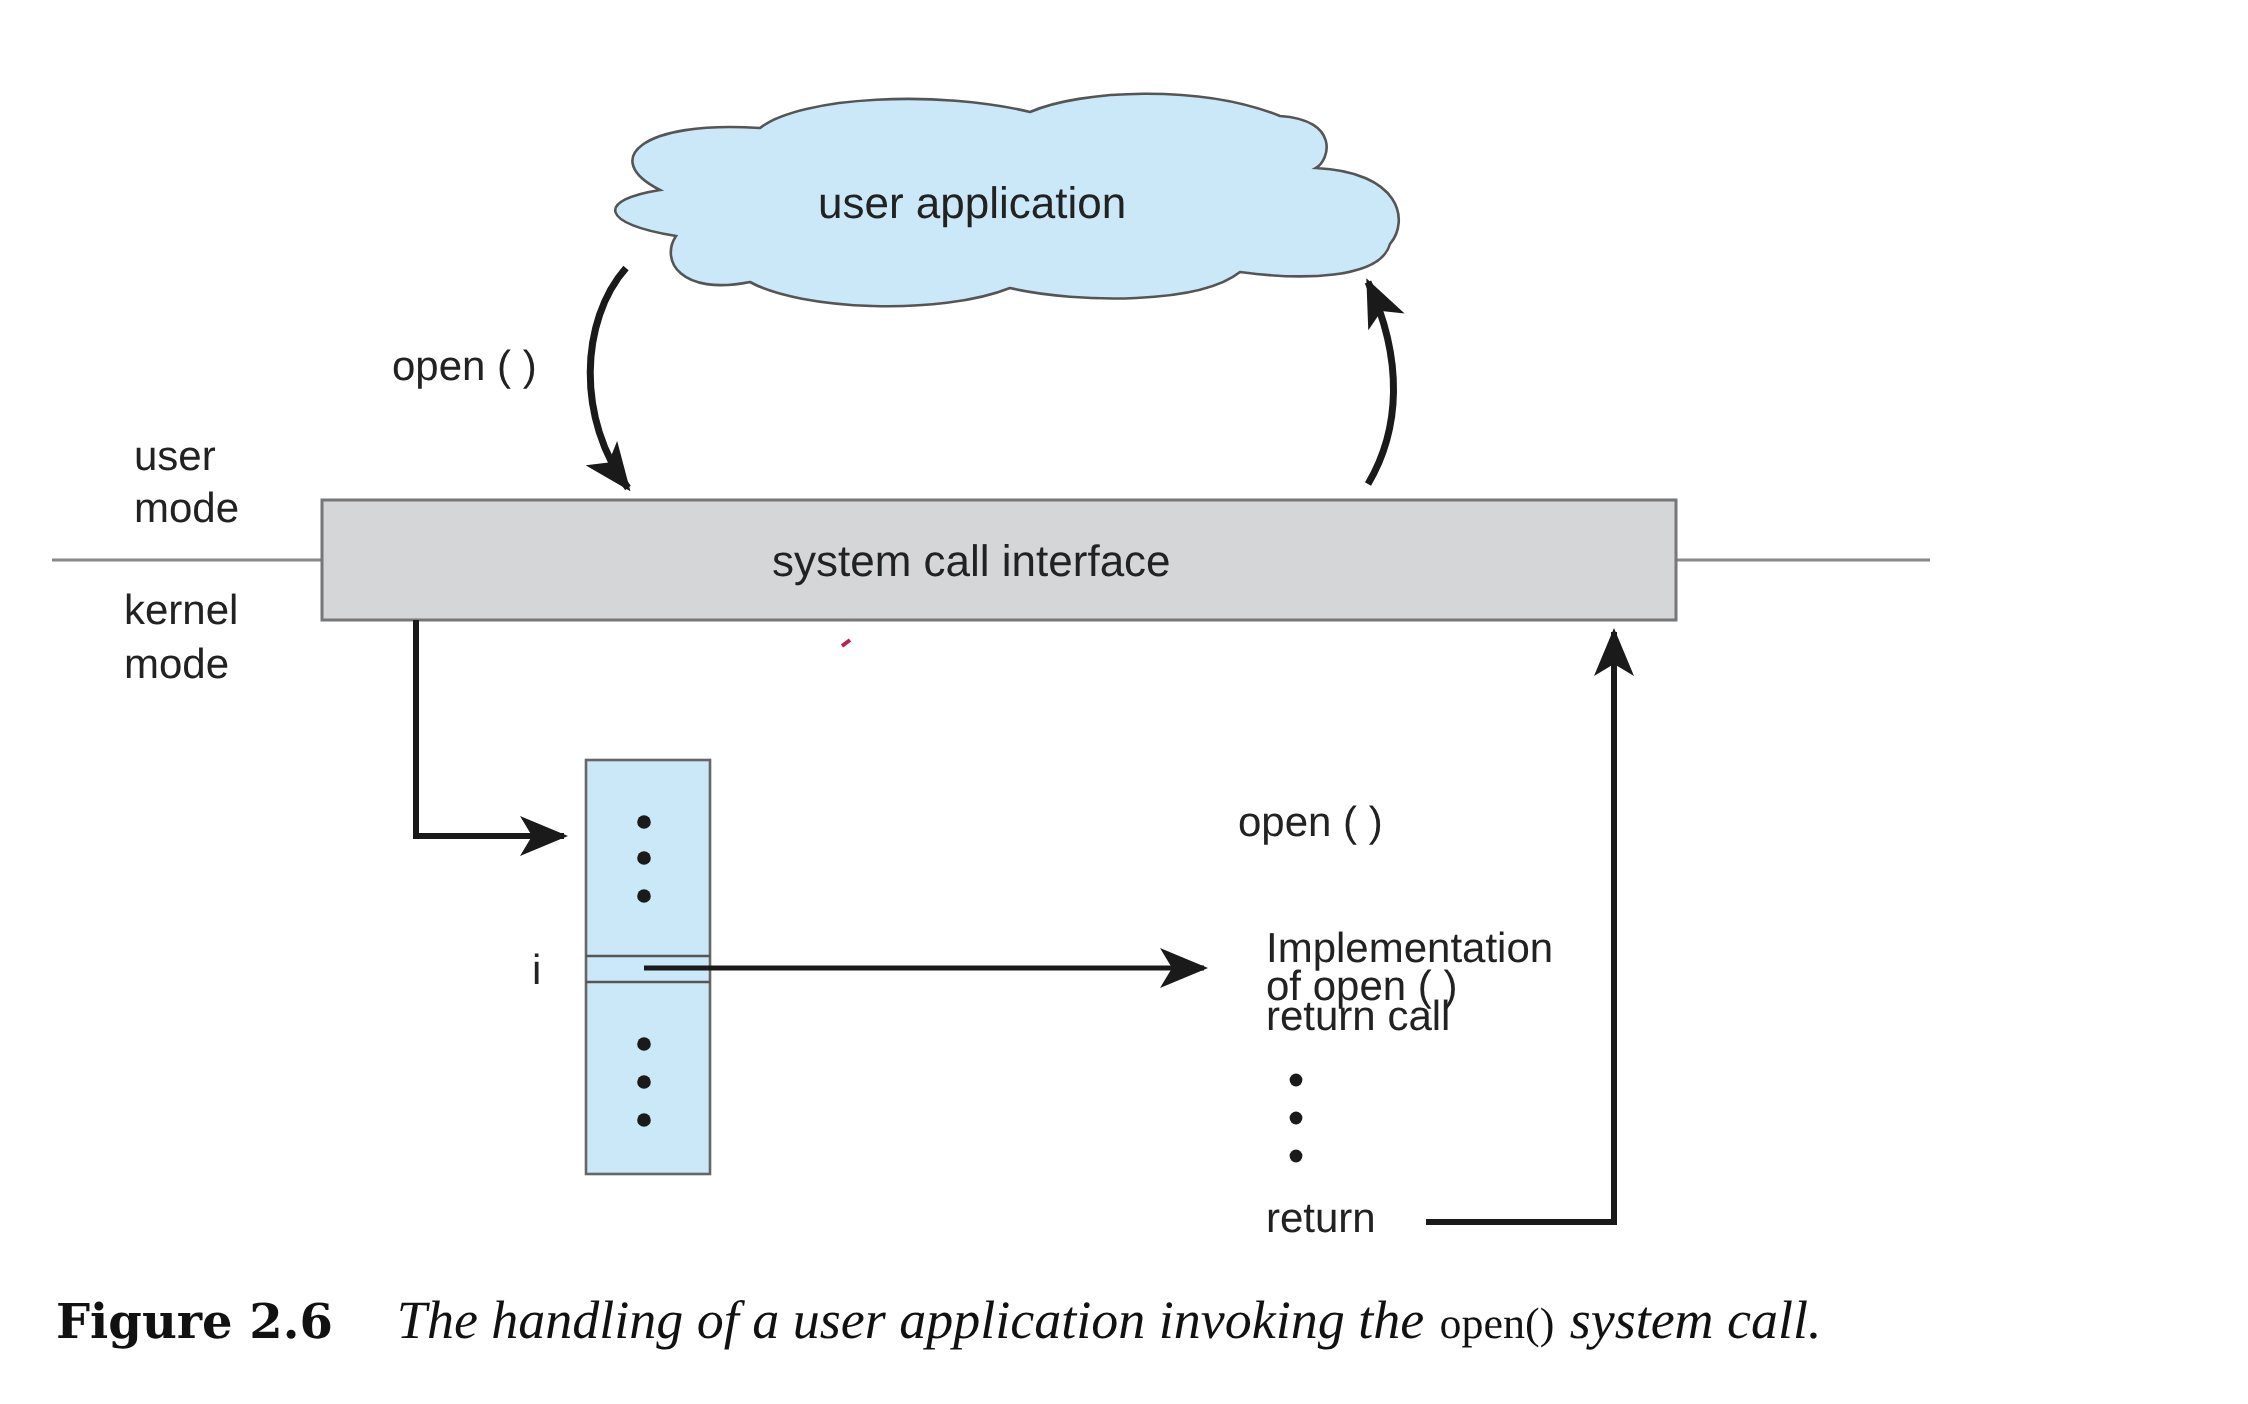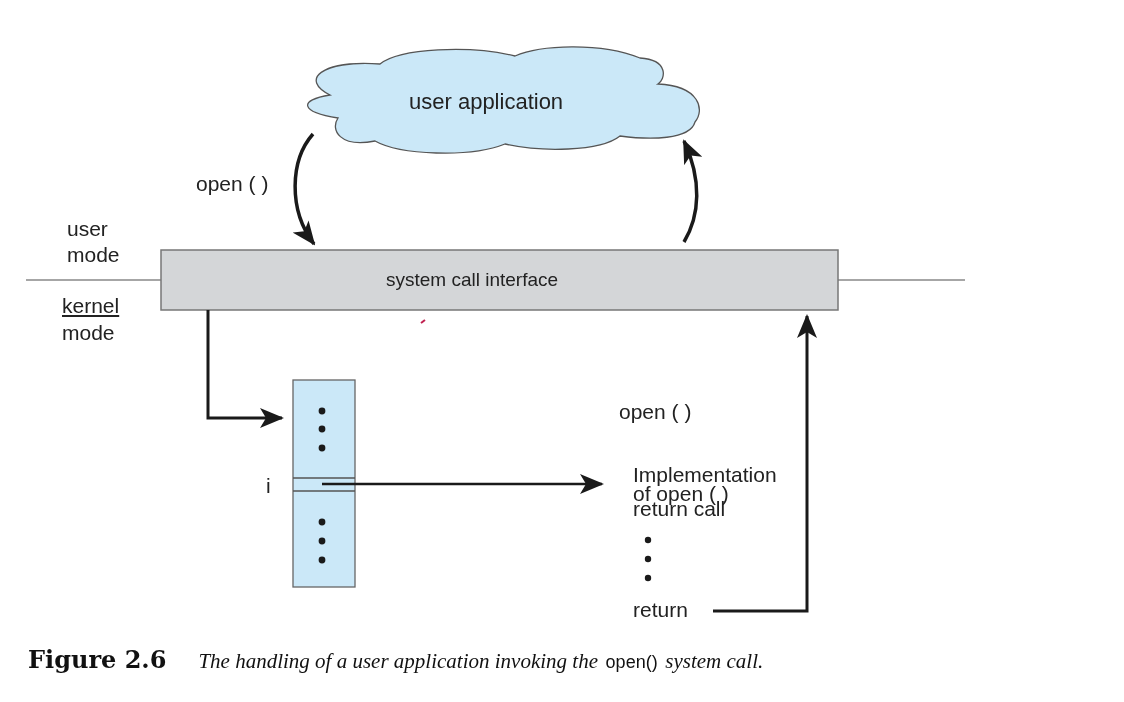--- a/index.html
+++ b/index.html
@@ -1,22 +1,22 @@
 <!DOCTYPE html>
 <html><head>
 <meta charset="utf-8">
 <style>
   html, body { margin: 0; padding: 0; background: #ffffff; }
   body { width: 1124px; height: 702px; position: relative; overflow: hidden; font-family: "Liberation Sans", sans-serif; color: #1a1a1a; }
   svg#diagram { position: absolute; left: 0; top: 0; width: 1124px; height: 702px; }
   .lbl { position: absolute; font-family: "Liberation Sans", sans-serif; font-size: 21px; color: #222; line-height: 1; white-space: nowrap; }
   .caption { position: absolute; left: 28px; top: 645px; font-family: "DejaVu Serif", serif; font-size: 24px; color: #111; white-space: nowrap; }
   .caption .fig { font-weight: bold; margin-right: 32px; }
-  .caption .it { font-style: italic; font-family: "Liberation Serif", serif; font-size: 21px; margin-top: 32px; }
-  .caption .code { font-family: Liberation Sans, sans-serif; font-size: 18px; }
+  .caption .it { font-style: italic; font-family: "Liberation Serif", serif; font-size: 27px; margin-top: 32px; }
+  .caption .code { font-family: Liberation Serif, serif; font-size: 22px; }
 </style>
 </head>
 <body>
 
 <svg id="diagram" xmlns="http://www.w3.org/2000/svg" viewBox="0 0 1124 702">
   <defs>
     <marker id="ah" markerWidth="12" markerHeight="10" refX="10" refY="5" orient="auto" markerUnits="userSpaceOnUse">
       <path d="M0,0 L12,5 L0,10 L3,5 Z" fill="#1a1a1a"></path>
     </marker>
     <marker id="ahBig" markerWidth="24" markerHeight="20" refX="22" refY="10" orient="auto" markerUnits="userSpaceOnUse">
@@ -65,23 +65,23 @@
 
   <path d="M713,611 L807,611 L807,316" fill="none" stroke="#1a1a1a" stroke-width="3" marker-end="url(#ahBig)"></path>
 
   <line x1="421" y1="323" x2="425" y2="320" stroke="#c02050" stroke-width="2"></line>
 </svg>
 
 <div class="lbl" style="left:409px; top:91px; font-size:22px;">user application</div>
 <div class="lbl" style="left:196px; top:173px;">open ( )</div>
 <div class="lbl" style="left:67px; top:218px;">user</div>
 <div class="lbl" style="left:67px; top:244px;">mode</div>
-<div class="lbl" style="left:62px; top:295px;text-decoration:underline;">kernel</div>
+<div class="lbl" style="left:62px; top:295px;">kernel</div>
 <div class="lbl" style="left:62px; top:322px;">mode</div>
-<div class="lbl" style="left:386px; top:270px; font-size:19px;">system call interface</div>
+<div class="lbl" style="left:386px; top:270px; font-size:22px;">system call interface</div>
 <div class="lbl" style="left:266px; top:475px;">i</div>
 <div class="lbl" style="left:619px; top:401px;">open ( )</div>
 <div class="lbl" style="left:633px; top:464px;">Implementation</div>
 <div class="lbl" style="left:633px; top:471px;margin-top:12px;">of open ( )</div>
 <div class="lbl" style="left:633px; top:498px;">return call</div>
 <div class="lbl" style="left:633px; top:599px;">return</div>
 
 <div class="caption">
   <span class="fig">Figure 2.6</span><span class="it">The handling of a user application invoking the</span>
   <span class="code">open()</span>

